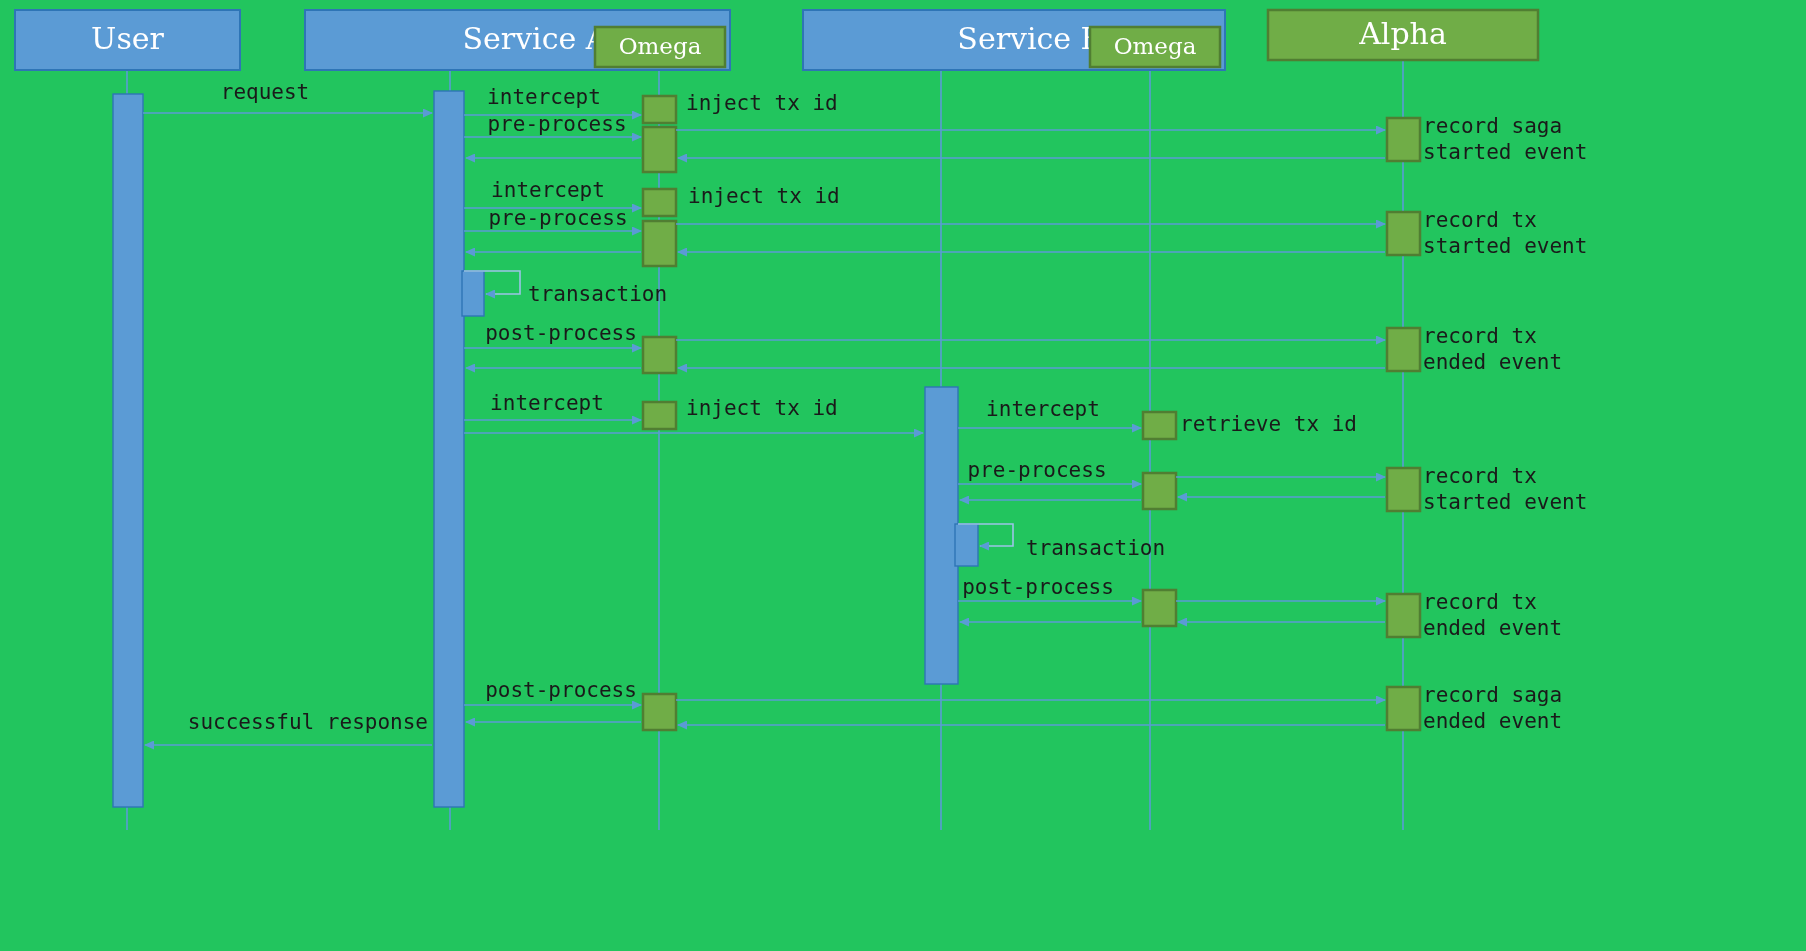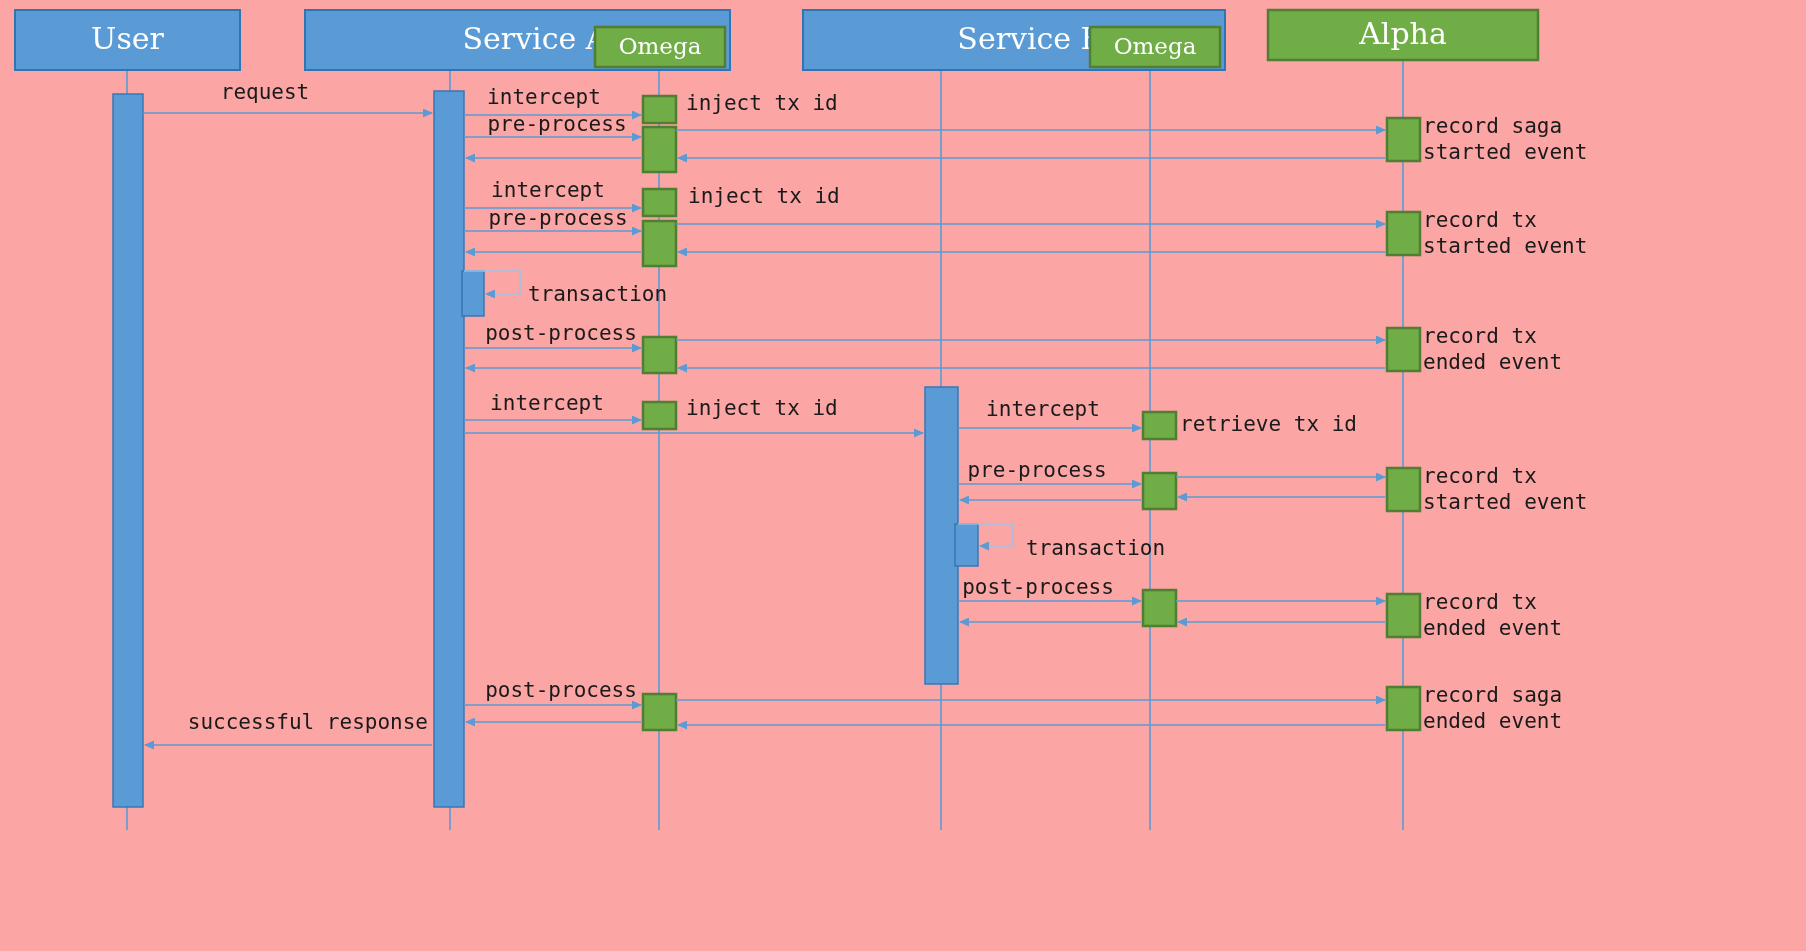--- a/index.html
+++ b/index.html
@@ -1,17 +1,17 @@
 <!DOCTYPE html>
 <html><head>
 <meta charset="utf-8">
 <style>
   html,body{margin:0;padding:0;background:#ffffff;}
   body{width:1806px;height:951px;font-family:"DejaVu Sans Mono",monospace;}
-  #stage{position:relative;width:1806px;height:951px;overflow:hidden;background:#fca5a5;}
+  #stage{position:relative;width:1806px;height:951px;overflow:hidden;background:#22c55e;}
   svg#diagram{position:absolute;left:0;top:0;width:1806px;height:951px;}
   .hdr-text{font-family:"DejaVu Serif",serif;fill:#ffffff;font-size:30px;text-anchor:middle;dominant-baseline:middle;}
   .hdr-text-sm{font-family:"DejaVu Serif",serif;fill:#ffffff;font-size:23px;text-anchor:middle;dominant-baseline:middle;}
   .msg-lbl{font-family:"DejaVu Sans Mono",monospace;fill:#1a1a1a;font-size:21px;dominant-baseline:alphabetic;}
   .msg-lbl.mid{text-anchor:middle;}
   .msg-lbl.start{text-anchor:start;}
   .msg-lbl.end{text-anchor:end;}
 </style>
 </head>
 <body>

